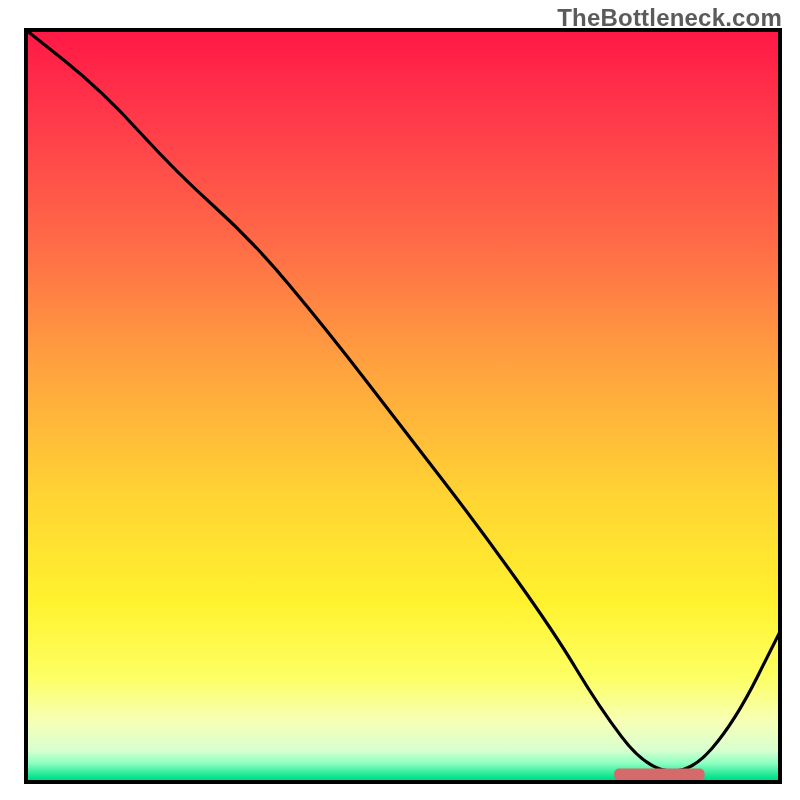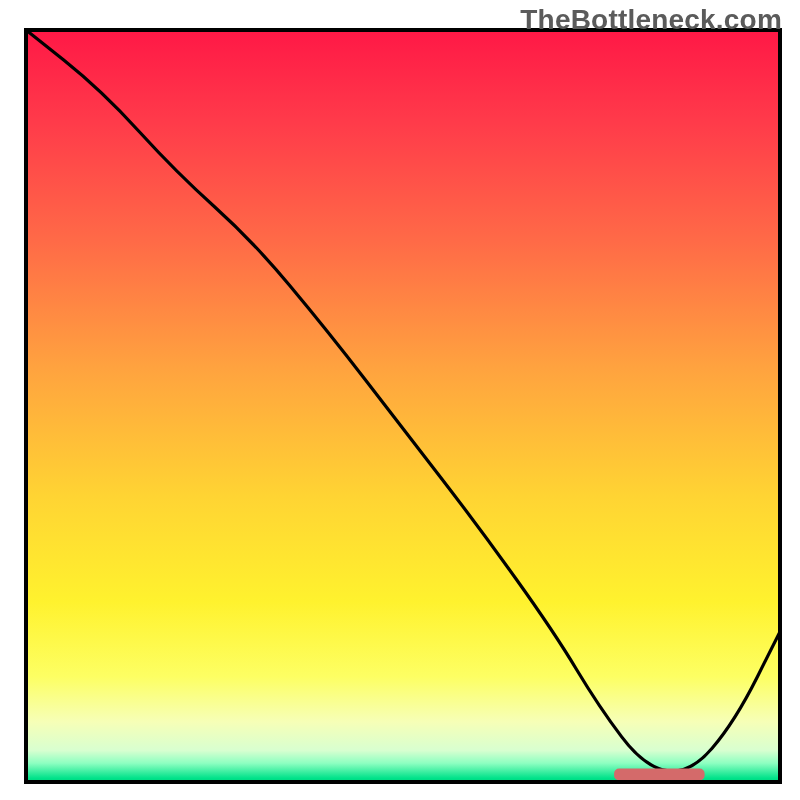--- a/index.html
+++ b/index.html
@@ -13,21 +13,21 @@
   }
   .container {
     position: relative;
     width: 800px;
     height: 800px;
   }
   .watermark {
     position: absolute;
     top: 4px;
     right: 18px;
-    font-size: 28px;
+    font-size: 24px;
     font-weight: 600;
     color: #5b5b5b;
     letter-spacing: 0.2px;
     z-index: 50;
   }
   svg.chart {
     position: absolute;
     top: 0;
     left: 0;
     width: 800px;

